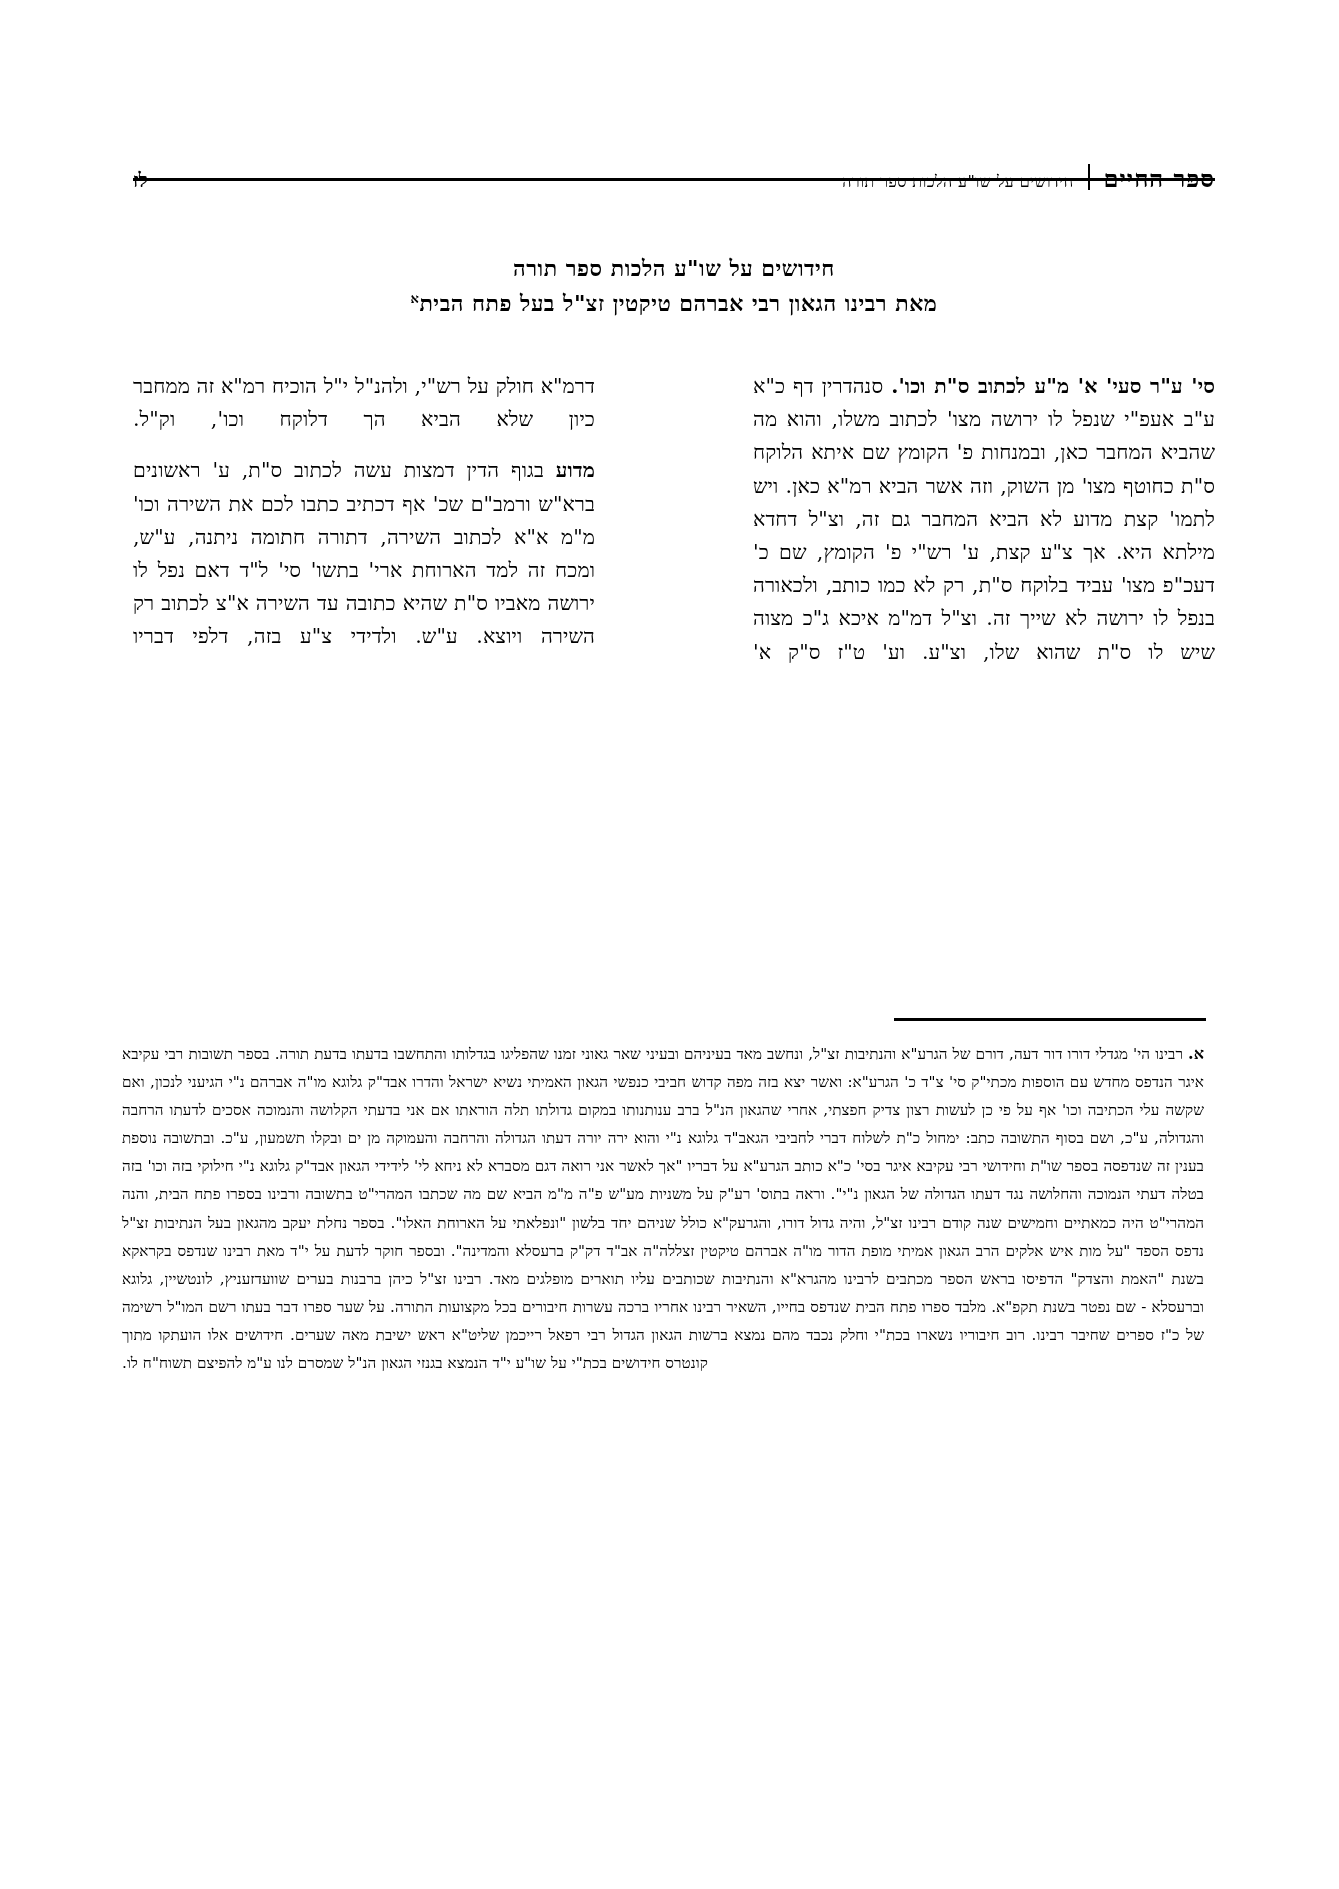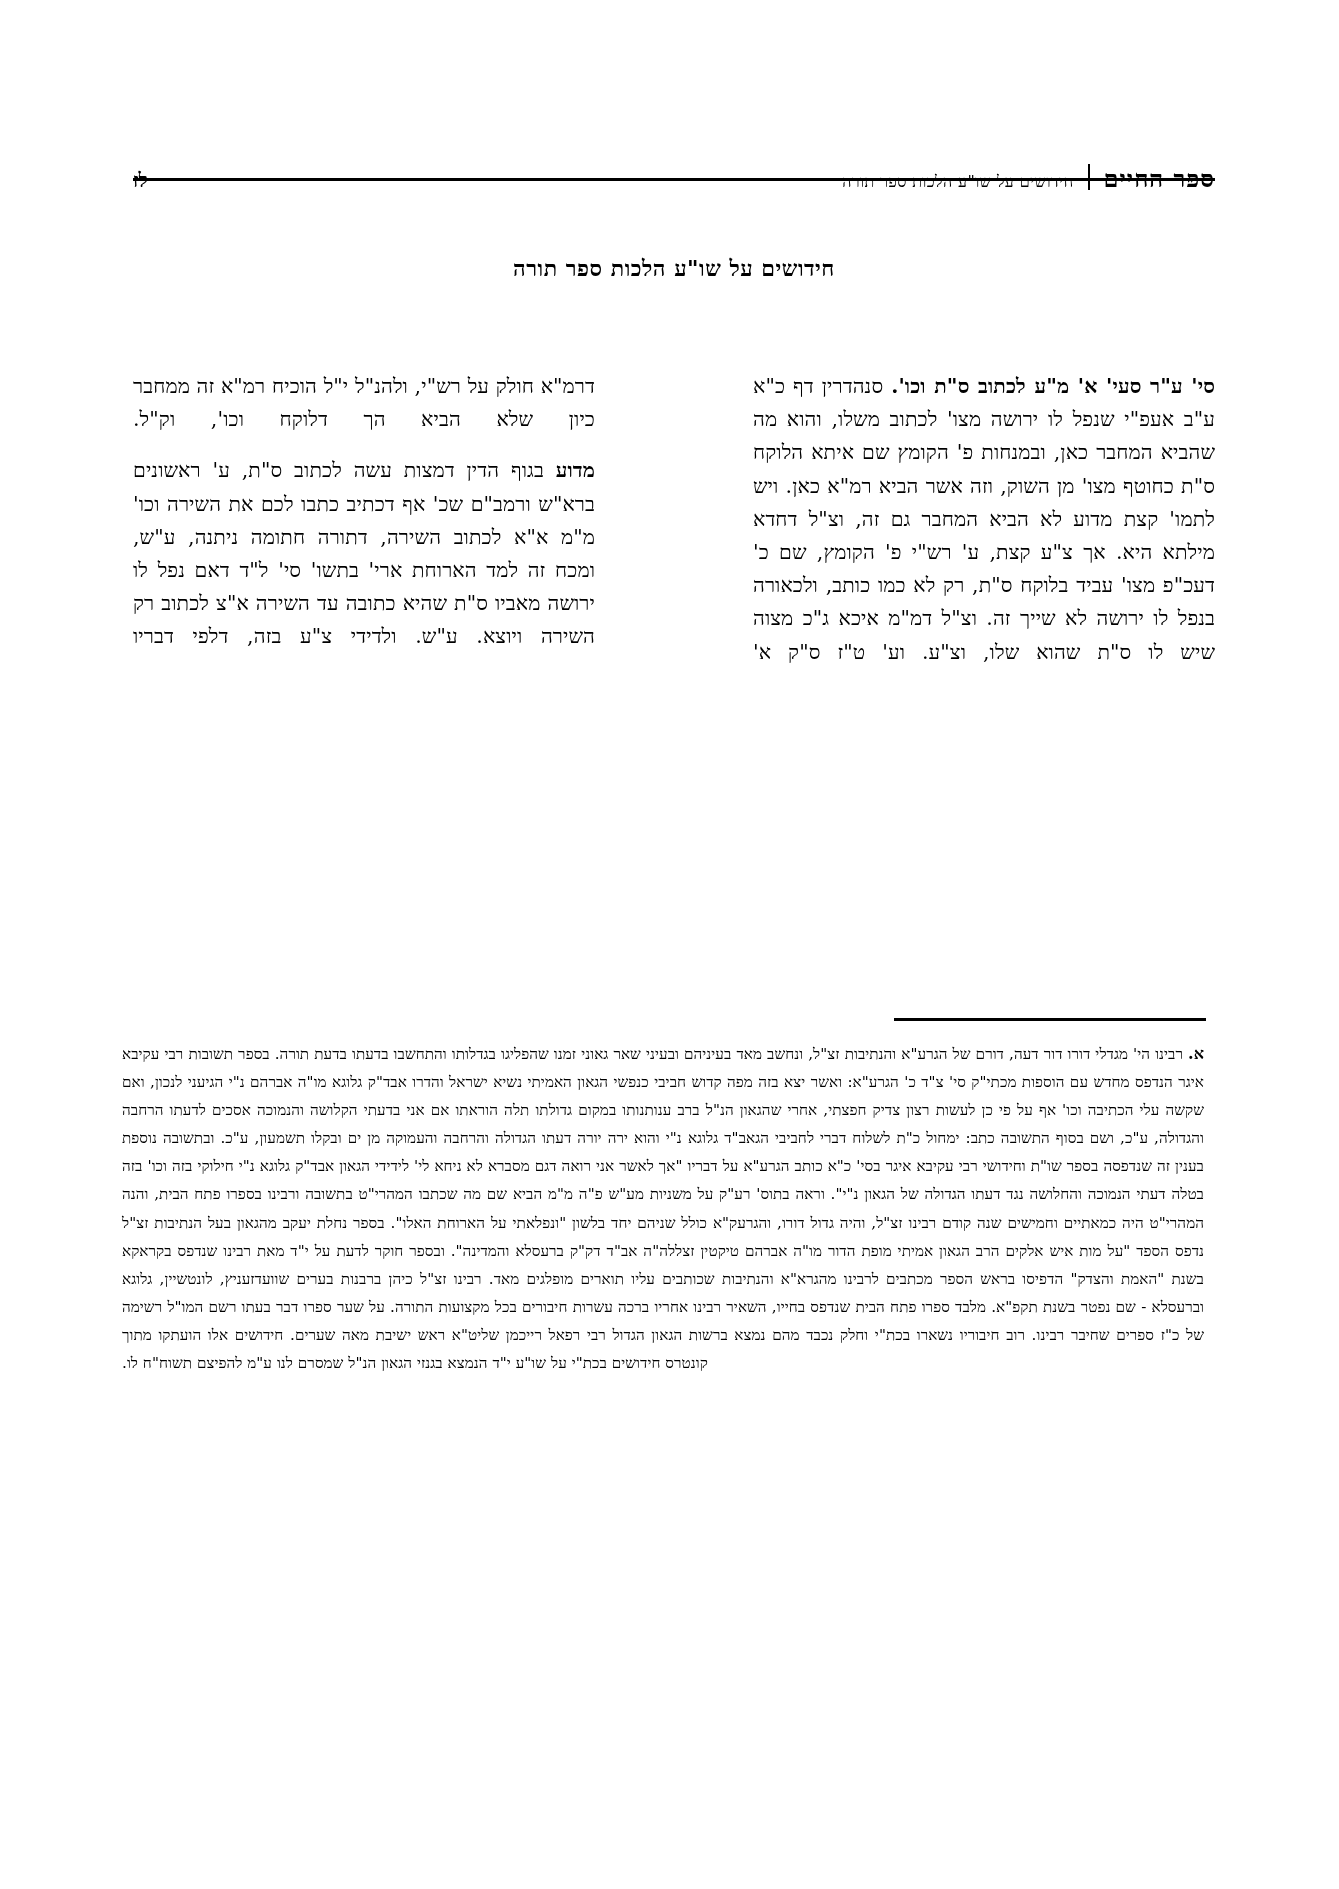--- a/index.html
+++ b/index.html
@@ -186,20 +186,23 @@
       <span class="book-title">ספר החיים</span>
       <span class="header-divider"></span>
       <span class="header-subtitle">חידושים על שו"ע הלכות ספר תורה</span>
     </div>
     <span class="page-number">לז</span>
   </div>
   <div class="header-rule"></div>
 
   <div class="title-block">
     <div class="doc-title">חידושים על שו"ע הלכות ספר תורה</div>
+    <div class="doc-subtitle">
+      <span>מאת רבינו הגאון רבי אברהם טיקטין זצ"ל בעל פתח הבית</span><span class="fn-ref">א</span>
+    </div>
   </div>
 
   <div class="body-columns">
 
     <div class="col">
       <p><span class="lead">סי' ע"ר סעי' א' מ"ע לכתוב ס"ת וכו'.</span><span> סנהדרין דף כ"א ע"ב אעפ"י שנפל לו ירושה מצו' לכתוב משלו, והוא מה שהביא המחבר כאן, ובמנחות פ' הקומץ שם איתא הלוקח ס"ת כחוטף מצו' מן השוק, וזה אשר הביא רמ"א כאן. ויש לתמו' קצת מדוע לא הביא המחבר גם זה, וצ"ל דחדא מילתא היא. אך צ"ע קצת, ע' רש"י פ' הקומץ, שם כ' דעכ"פ מצו' עביד בלוקח ס"ת, רק לא כמו כותב, ולכאורה בנפל לו ירושה לא שייך זה. וצ"ל דמ"מ איכא ג"כ מצוה שיש לו ס"ת שהוא שלו, וצ"ע. וע' ט"ז ס"ק א'</span></p>
     </div>
 
     <div class="col">
       <p><span>דרמ"א חולק על רש"י, ולהנ"ל י"ל הוכיח רמ"א זה ממחבר כיון שלא הביא הך דלוקח וכו', וק"ל.</span></p>

